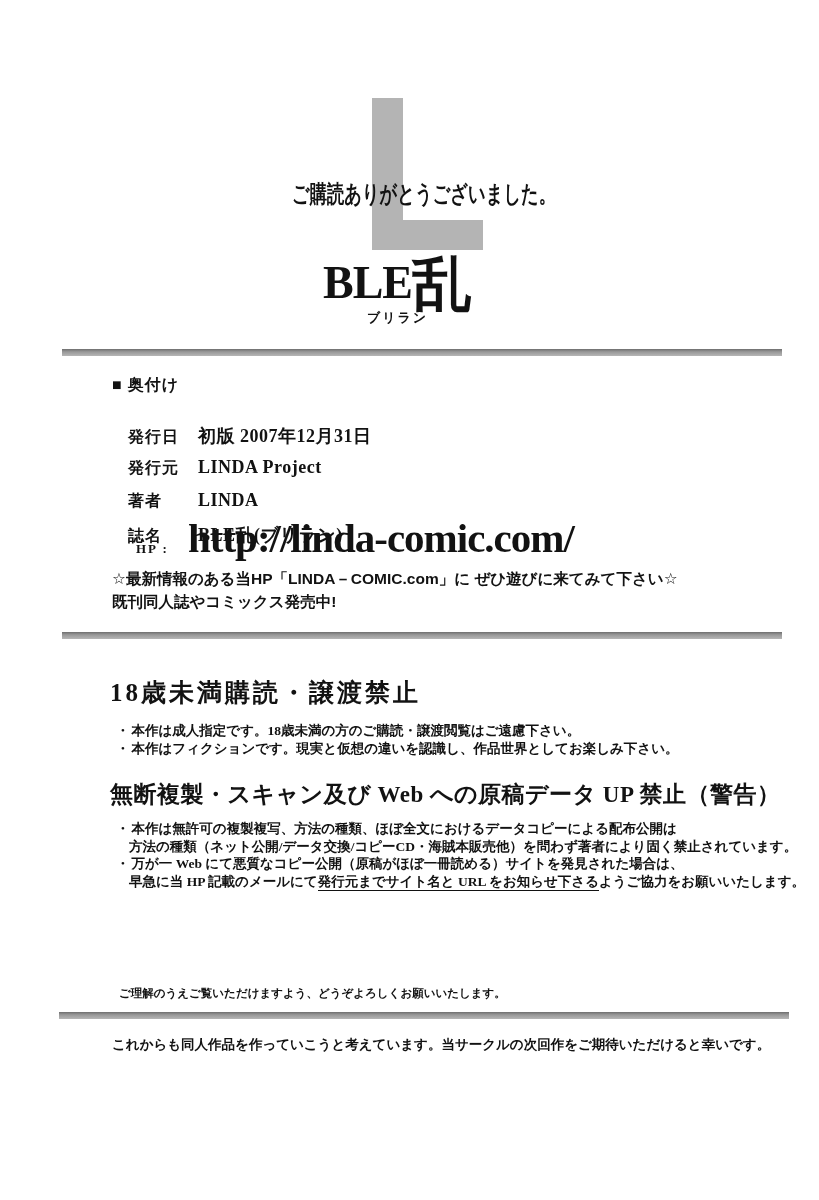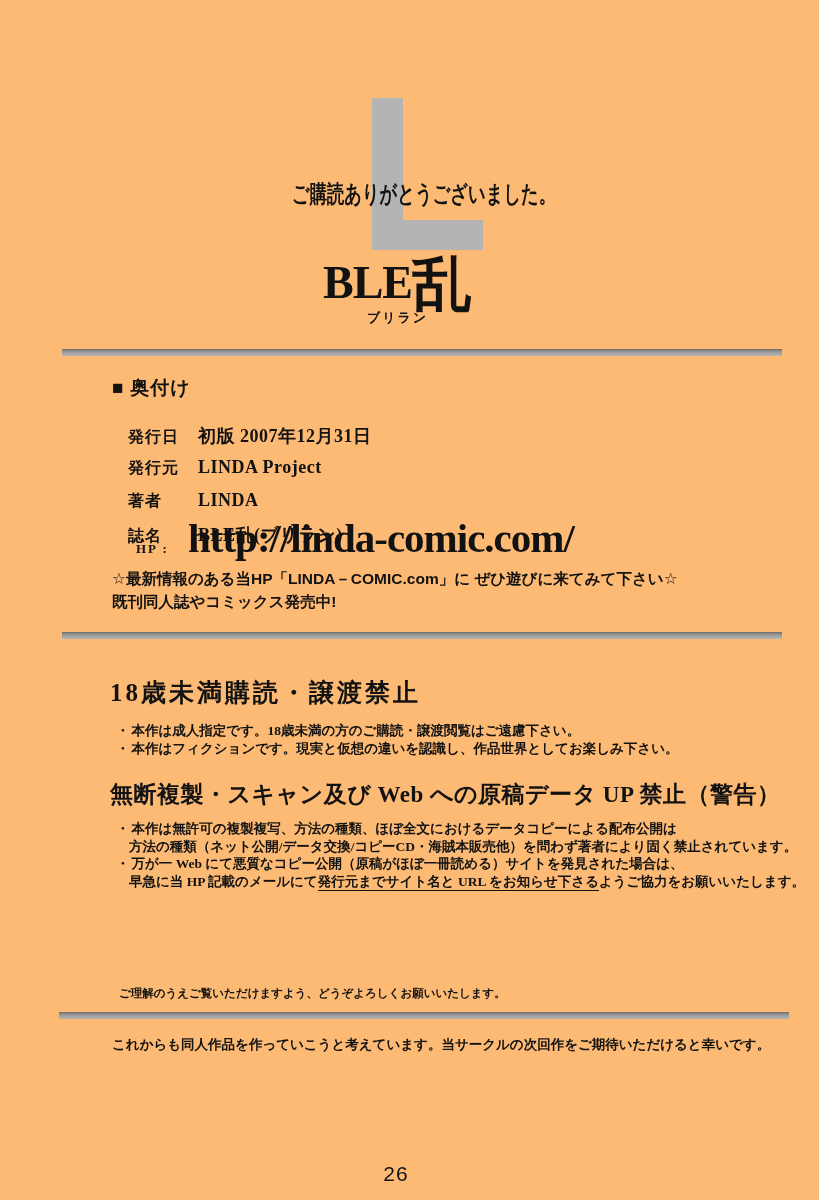--- a/index.html
+++ b/index.html
@@ -1,17 +1,17 @@
 <!DOCTYPE html>
 <html><head>
 <meta charset="utf-8">
 <style>
   html,body{margin:0;padding:0;background:#e8e8e8;}
   .page{
-    position:relative;width:819px;height:1200px;background:#fdba74;
+    position:relative;width:819px;height:1200px;background:#ffffff;
     margin:0 auto;overflow:hidden;color:#121212;
     font-family:"Liberation Serif","DejaVu Serif",serif;
   }
   .sans{font-family:"Liberation Sans","DejaVu Sans",sans-serif;}
 
   
   .watermark{position:absolute;left:372px;top:98px;width:111px;height:152px;}
   .wm-v{position:absolute;left:0;top:0;width:31px;height:152px;background:#b4b4b4;}
   .wm-f{position:absolute;left:0;top:122px;width:111px;height:30px;background:#b4b4b4;}
 
@@ -21,21 +21,21 @@
   .title-wrap{position:absolute;left:-12px;top:255px;width:819px;text-align:center;}
   .t-latin{font-size:46px;font-weight:700;letter-spacing:-1px;}
   .t-kanji{font-size:60px;font-weight:700;line-height:58px;vertical-align:-6px;}
   .furigana{font-size:13px;font-weight:700;letter-spacing:2px;margin-top:-4px;}
 
   .bar{position:absolute;height:7px;background:linear-gradient(180deg,#6e6e6e 0%,#989898 40%,#b6b6b6 100%);}
   .bar1{left:62px;top:349px;width:720px;}
   .bar2{left:62px;top:632px;width:720px;}
   .bar3{left:59px;top:1012px;width:730px;}
 
-  .sec-head{position:absolute;left:112px;top:375px;font-size:19px;font-weight:700;letter-spacing:1px;}
+  .sec-head{position:absolute;left:112px;top:375px;font-size:16px;font-weight:700;letter-spacing:1px;}
 
   .colophon-table{position:absolute;left:128px;top:424px;}
   .crow{display:flex;height:33px;align-items:baseline;}
   .clabel{width:62px;font-size:16px;font-weight:700;margin-right:8px;letter-spacing:1px;}
   .cvalue{font-size:18px;font-weight:700;letter-spacing:0.5px;}
 
   .hp-label{position:absolute;left:128px;top:541px;font-size:13px;font-weight:700;letter-spacing:2px;margin-left:8px;}
   .hp-url{position:absolute;left:188px;top:514px;font-size:41px;font-weight:700;letter-spacing:-1px;white-space:nowrap;}
 
   .promo1{position:absolute;left:112px;top:569px;font-size:15.5px;font-weight:700;white-space:nowrap;}
@@ -126,15 +126,14 @@
       <div class="nline bullet"><span class="bl">・</span><span>万が一 Web にて悪質なコピー公開（原稿がほぼ一冊読める）サイトを発見された場合は、</span></div>
       <div class="nline cont"><span>早急に当 HP 記載のメールにて</span><span class="ul">発行元までサイト名と URL をお知らせ下さる</span><span>ようご協力をお願いいたします。</span></div>
     </div>
 
   <div class="understand sans">ご理解のうえご覧いただけますよう、どうぞよろしくお願いいたします。</div>
 
   <div class="bar bar3"></div>
 
   <div class="future sans">これからも同人作品を作っていこうと考えています。当サークルの次回作をご期待いただけると幸いです。</div>
 
-  <div class="pageno sans">26</div>
 
 </div>
 
 </body></html>

